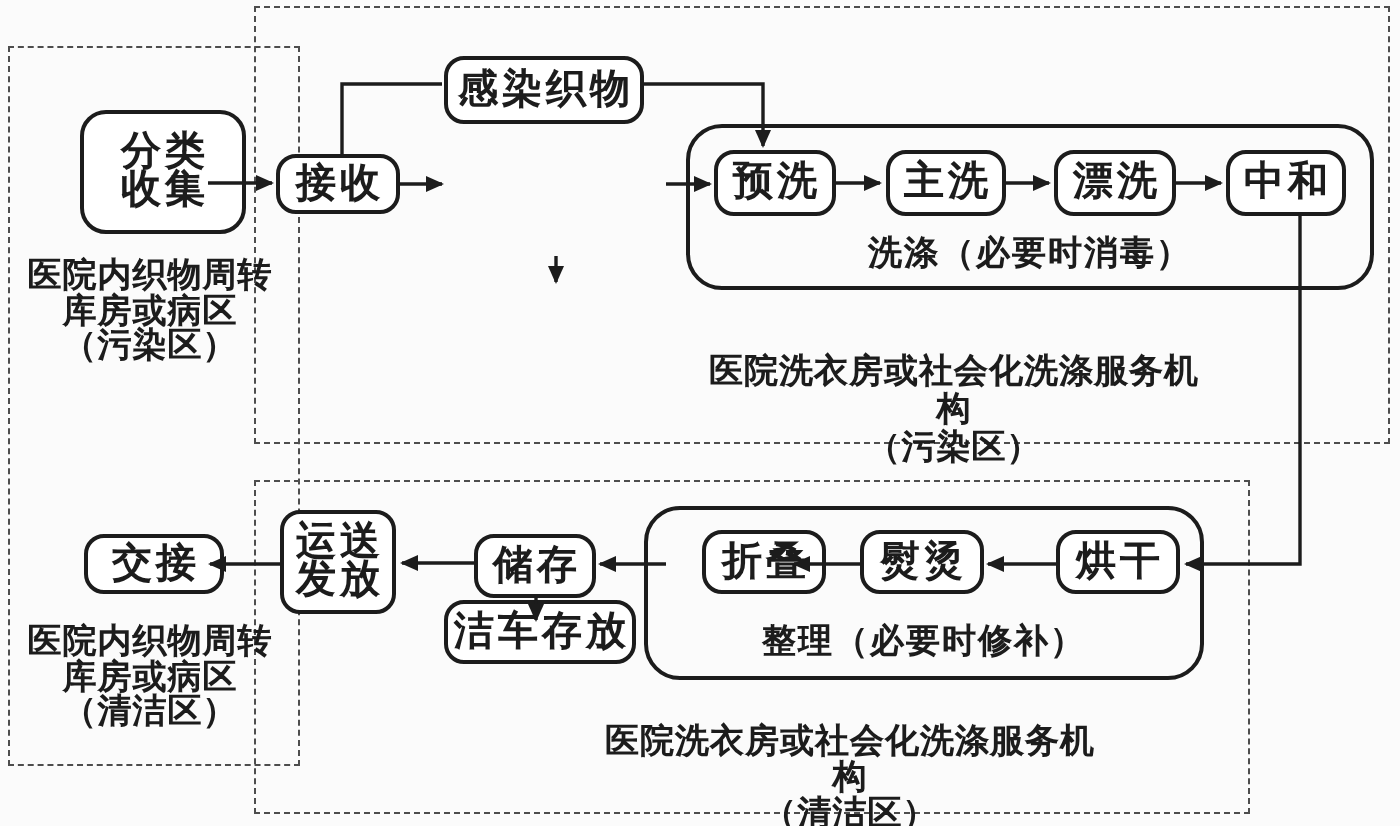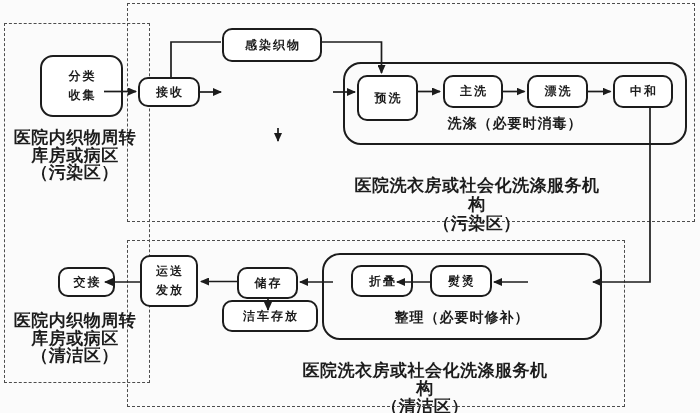--- a/index.html
+++ b/index.html
@@ -12,25 +12,25 @@
   .canvas{
     position:relative;width:700px;height:413px;background:var(--background);
     font-family:"Liberation Sans","DejaVu Sans",sans-serif;color:var(--ink);
     font-weight:700;overflow:hidden;
   }
   .zone{position:absolute;border:1.5px dashed var(--dash);z-index:1;box-sizing:border-box;}
   .group{position:absolute;border:2px solid var(--ink);border-radius:18px;z-index:2;box-sizing:border-box;}
   .node{
     position:absolute;border:2px solid var(--ink);border-radius:10px;background:var(--box-fill);
     display:flex;flex-direction:column;align-items:center;justify-content:center;
-    font-size:12px;line-height:19px;letter-spacing:2px;text-indent:2px;text-align:center;
+    font-size:20px;line-height:19px;letter-spacing:2px;text-indent:2px;text-align:center;
     z-index:3;box-sizing:border-box;
   }
   .group-label{
-    position:absolute;font-size:14px;letter-spacing:1px;text-align:center;z-index:3;
+    position:absolute;font-size:17px;letter-spacing:1px;text-align:center;z-index:3;
   }
   .zone-label{
     position:absolute;font-size:17px;line-height:17.5px;letter-spacing:.5px;text-align:center;z-index:3;
   }
   .zone-label span,.group-label span,.node span{display:block;}
   .wires{position:absolute;left:0;top:0;z-index:4;pointer-events:none;}
   .wires path{stroke:var(--ink);stroke-width:1.7;fill:none;}
   #arrowhead path{fill:var(--ink);stroke:none;}
 </style>
 </head>
@@ -48,54 +48,57 @@
   <div class="node" style="left:40px;top:55px;width:83px;height:62px;border-radius:13px;">
     <span>分类</span>
     <span>收集</span>
   </div>
   <div class="node" style="left:138px;top:77px;width:62px;height:30px;">
     <span>接收</span>
   </div>
   <div class="node" style="left:222px;top:28px;width:100px;height:34px;">
     <span>感染织物</span>
   </div>
-  <div class="node" style="left:357px;top:75px;width:61px;height:46px;">
+  <div class="node" style="left:357px;top:75px;width:61px;height:33px;">
     <span>预洗</span>
   </div>
   <div class="node" style="left:443px;top:75px;width:60px;height:33px;">
     <span>主洗</span>
   </div>
   <div class="node" style="left:527px;top:75px;width:61px;height:33px;">
     <span>漂洗</span>
   </div>
   <div class="node" style="left:613px;top:75px;width:60px;height:33px;">
     <span>中和</span>
   </div>
   <div class="group-label" style="left:343px;top:115px;width:344px;">
     <span>洗涤（必要时消毒）</span>
   </div>
 
-  <div class="node" style="left:58px;top:267px;width:57px;height:30px;">
+  <div class="node" style="left:42px;top:267px;width:70px;height:30px;">
     <span>交接</span>
   </div>
   <div class="node" style="left:140px;top:255px;width:58px;height:52px;">
     <span>运送</span>
     <span>发放</span>
   </div>
   <div class="node" style="left:237px;top:267px;width:61px;height:32px;">
     <span>储存</span>
   </div>
   <div class="node" style="left:222px;top:300px;width:96px;height:32px;">
     <span>洁车存放</span>
   </div>
   <div class="node" style="left:351px;top:265px;width:62px;height:32px;">
     <span>折叠</span>
   </div>
   <div class="node" style="left:430px;top:265px;width:62px;height:32px;">
     <span>熨烫</span>
+  </div>
+  <div class="node" style="left:528px;top:265px;width:62px;height:32px;">
+    <span>烘干</span>
   </div>
   <div class="group-label" style="left:322px;top:309px;width:280px;">
     <span>整理（必要时修补）</span>
   </div>
 
   <div class="zone-label" style="left:6px;top:129px;width:138px;">
     <span>医院内织物周转</span>
     <span>库房或病区</span>
     <span>（污染区）</span>
   </div>

